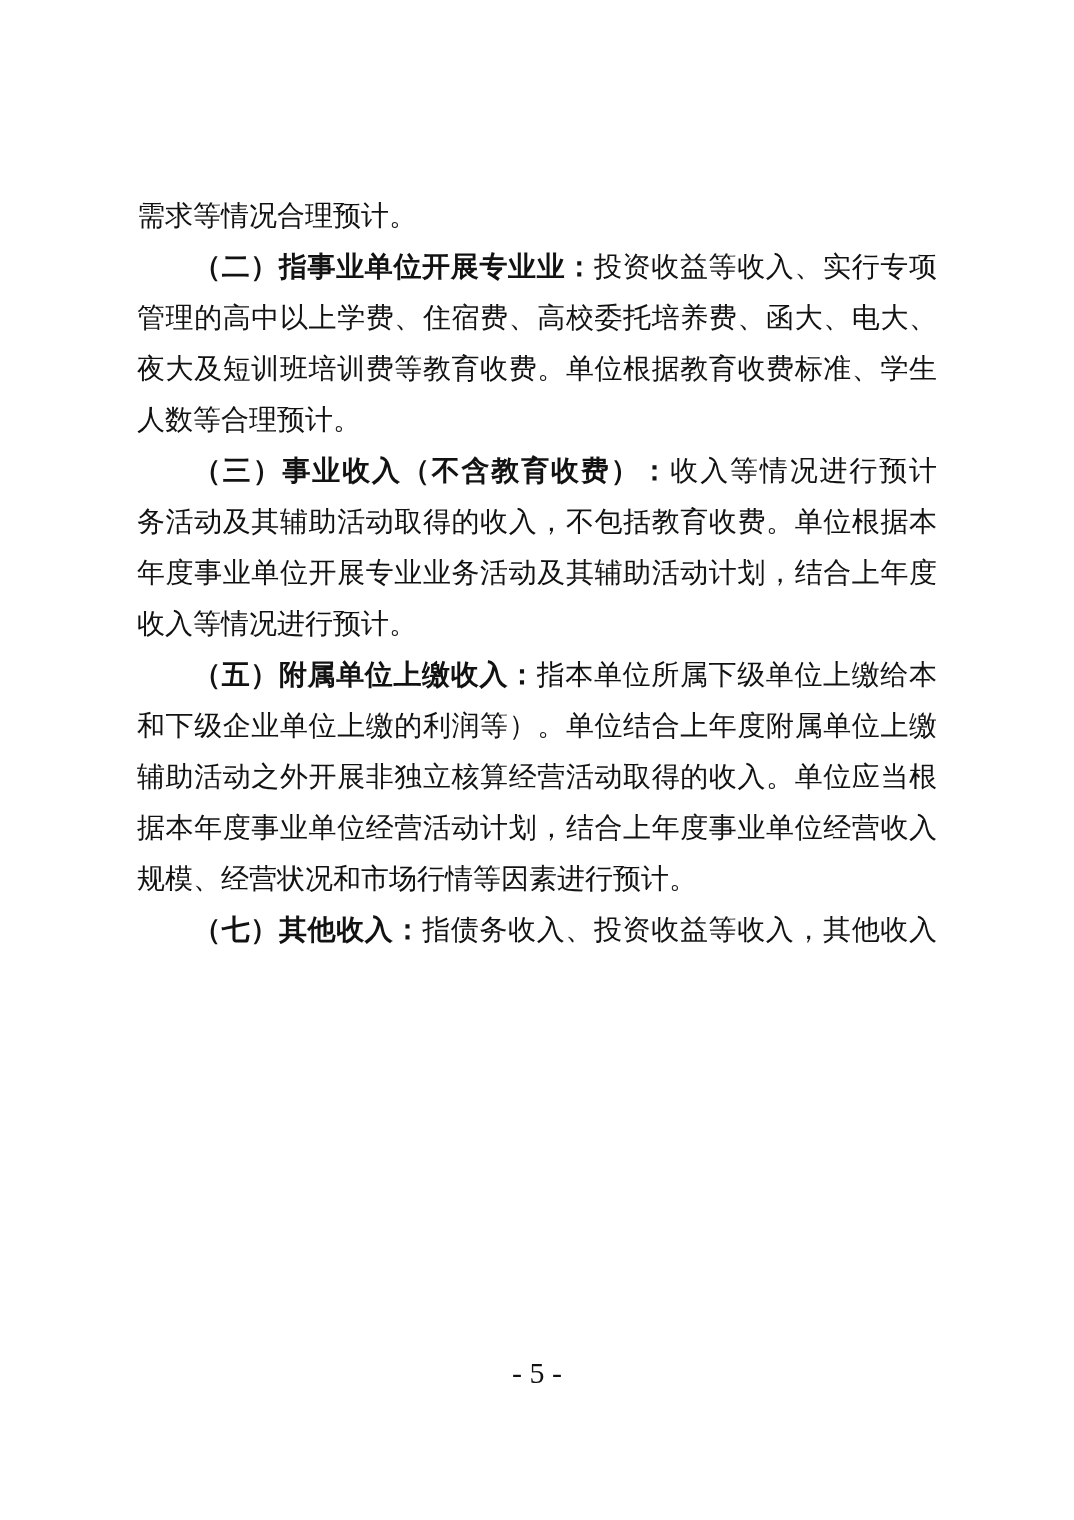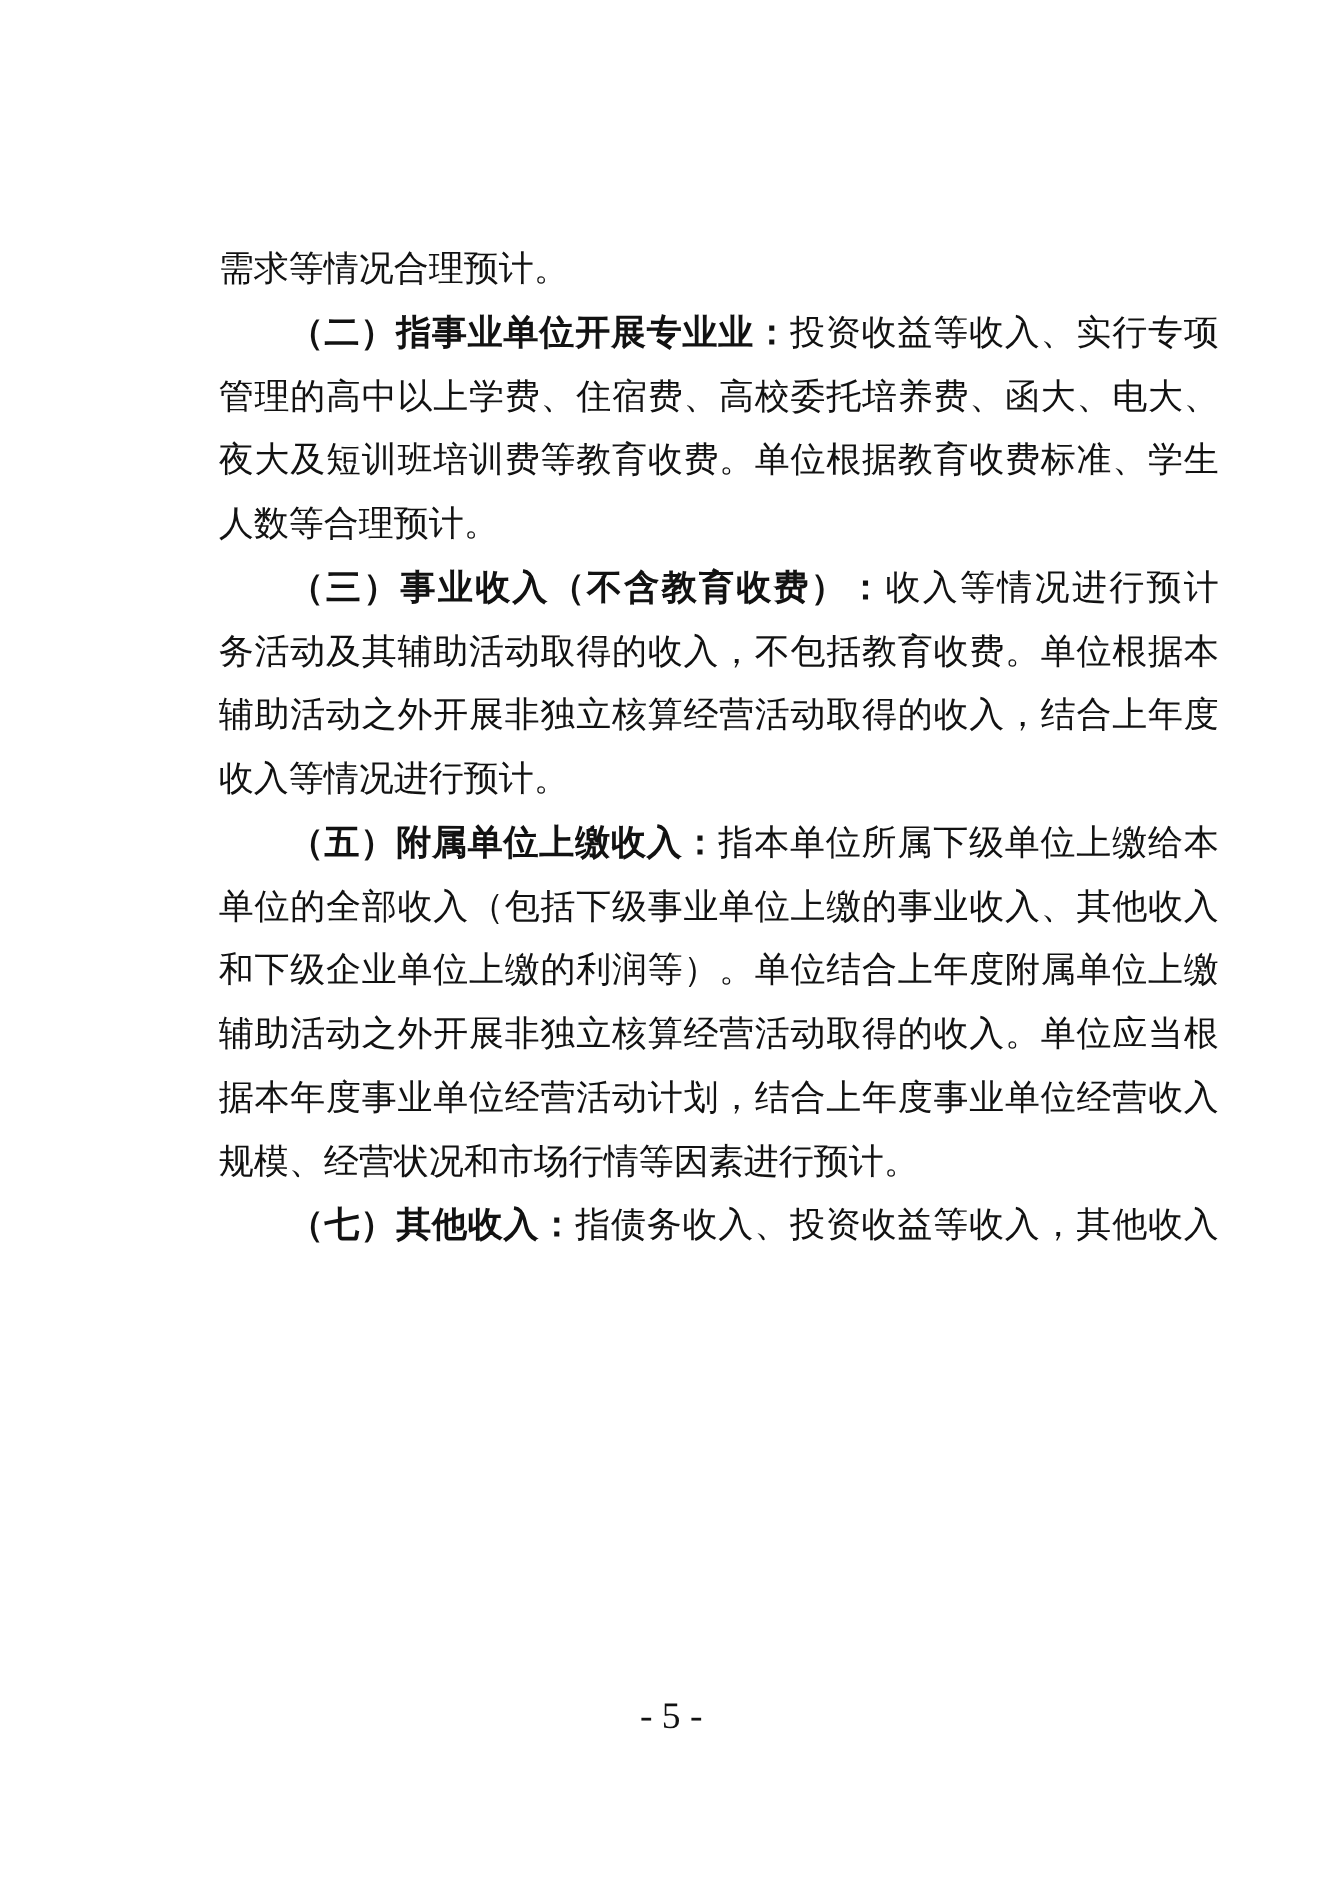--- a/index.html
+++ b/index.html
@@ -12,21 +12,20 @@
     font-family: "Liberation Serif", "DejaVu Serif", serif;
     overflow: hidden;
   }
   .content {
     position: absolute;
     left: 137px;
     top: 190px;
     width: 800px;
     font-size: 28px;
     line-height: 51px;
-    margin-left: 38px;
   }
   .para { margin: 0; }
   .line { height: 51px; white-space: normal; }
   .line.fill { text-align: justify; text-align-last: justify; }
   .line.indent { text-indent: 56px; }
   .line b { font-weight: 700; }
   .footer {
     position: absolute;
     left: 0;
     top: 1352px;
@@ -46,26 +45,25 @@
       </div>
       <div class="para">
         <div class="line fill indent"><b>（二）指事业单位开展专业业：</b><span>投资收益等收入、实行专项</span></div>
         <div class="line fill"><span>管理的高中以上学费、住宿费、高校委托培养费、函大、电大、</span></div>
         <div class="line fill"><span>夜大及短训班培训费等教育收费。单位根据教育收费标准、学生</span></div>
         <div class="line"><span>人数等合理预计。</span></div>
       </div>
       <div class="para">
         <div class="line fill indent"><b>（三）事业收入（不含教育收费）：</b><span>收入等情况进行预计</span></div>
         <div class="line fill"><span>务活动及其辅助活动取得的收入，不包括教育收费。单位根据本</span></div>
-        <div class="line fill"><span>辅助活动之外开展非独立核算经营活动取得的收入，结合上年度</span></div>
+        <div class="line fill"><span>年度事业单位开展专业业务活动及其辅助活动计划，结合上年度</span></div>
         <div class="line"><span>收入等情况进行预计。</span></div>
       </div>
       <div class="para">
         <div class="line fill indent"><b>（五）附属单位上缴收入：</b><span>指本单位所属下级单位上缴给本</span></div>
-        <div class="line fill"><span>单位的全部收入（包括下级事业单位上缴的事业收入、其他收入</span></div>
         <div class="line fill"><span>和下级企业单位上缴的利润等）。单位结合上年度附属单位上缴</span></div>
       </div>
       <div class="para">
         <div class="line fill"><span>辅助活动之外开展非独立核算经营活动取得的收入。单位应当根</span></div>
         <div class="line fill"><span>据本年度事业单位经营活动计划，结合上年度事业单位经营收入</span></div>
         <div class="line"><span>规模、经营状况和市场行情等因素进行预计。</span></div>
       </div>
       <div class="para">
         <div class="line fill indent"><b>（七）其他收入：</b><span>指债务收入、投资收益等收入，其他收入</span></div>
       </div>

